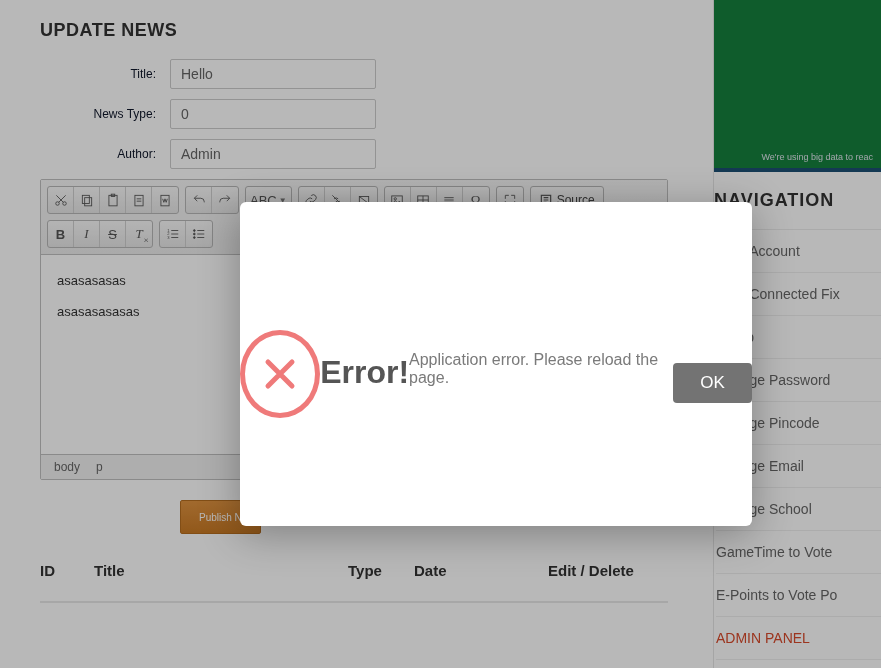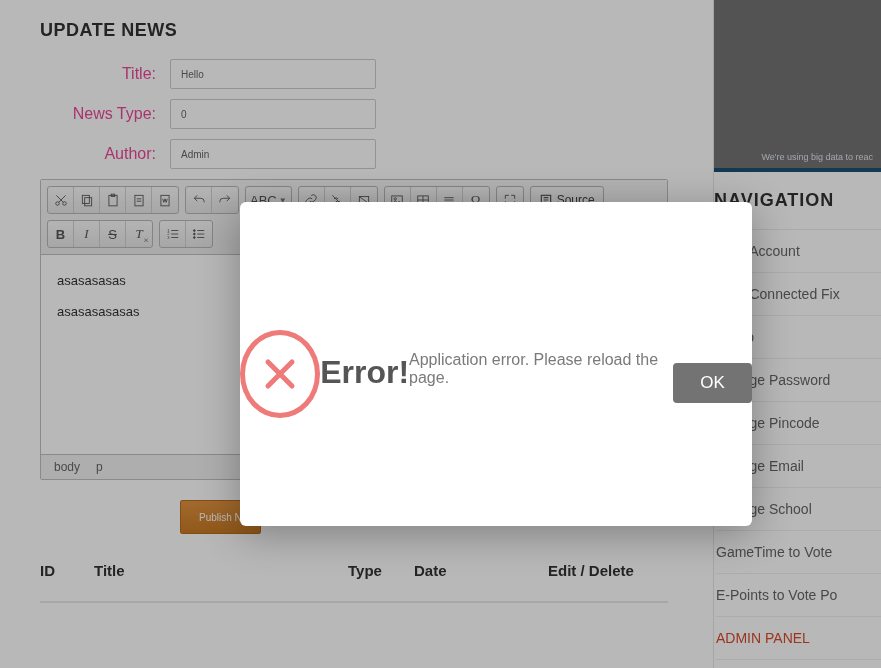--- a/index.html
+++ b/index.html
@@ -6,34 +6,34 @@
   html, body { width: 881px; height: 668px; overflow: hidden; font-family: "Segoe UI", Arial, sans-serif; background:#000; }
   .stage { position: relative; width: 881px; height: 668px; }
   .overlay { position:absolute; inset:0; background:rgba(0,0,0,0.28); pointer-events:none; z-index:50; }
 
   
   .wrap { display:flex; width:100%; height:100%; }
   .left { flex:1; background:#fff; padding:20px 28px 0 40px; position:relative; }
   .right { width:168px; background:#fff; border-left:1px solid #e5e5e5; }
 
   
-  .vidblock { height:172px; background:#737373; color:#dfe5ec; font-size:9px; display:flex; align-items:flex-end; justify-content:flex-end; padding:6px 8px; border-bottom:4px solid #1d4f73; }
+  .vidblock { height:172px; background:#15803d; color:#dfe5ec; font-size:9px; display:flex; align-items:flex-end; justify-content:flex-end; padding:6px 8px; border-bottom:4px solid #1d4f73; }
   .navhead { font-family:"Arial Black",Arial,sans-serif; font-weight:900; font-size:18px; letter-spacing:1px; color:#333; padding:18px 0 18px 0; border-bottom:1px solid #ececec; margin-left:-2px;}
   .navlist { list-style:none; }
   .navlist li { border-bottom:1px solid #efefef; padding:13px 0 13px 0; font-size:14px; color:#666; white-space:nowrap; display:flex; align-items:center; gap:10px;}
   .navlist li .chev { color:#bbb; font-size:10px; margin-left:-24px; width:14px; display:inline-block;}
   .navlist li.admin .chev { color:#d84a2b; }
   .navlist li.admin span.lbl { color:#d84a2b; }
   .navlist li.noar .chev { visibility:hidden; }
 
   
   h1.page-title { font-family:"Arial Black",Arial,sans-serif; font-weight:900; font-size:18px; letter-spacing:0.5px; color:#333; margin-bottom:18px;}
   .formrow { display:flex; align-items:center; margin-bottom:10px; }
-  .formrow label { width:130px; text-align:right; padding-right:14px; font-size:16px; color:#ec4899;}
-  .formrow input { width:206px; height:30px; border:1px solid #ccc; padding:0 10px; font-size:10px; color:#666; border-radius:2px;}
+  .formrow label { width:130px; text-align:right; padding-right:14px; font-size:12px; color:#0f172a;}
+  .formrow input { width:206px; height:30px; border:1px solid #ccc; padding:0 10px; font-size:14px; color:#666; border-radius:2px;}
 
   
   .editor { border:1px solid #bfbfbf; border-radius:2px; margin-top:10px; background:#fff; width:628px;}
   .toolbar { background:linear-gradient(#f7f7f7,#ececec); border-bottom:1px solid #bfbfbf; padding:6px 6px; }
   .tb-row { display:flex; flex-wrap:wrap; gap:6px; align-items:center; }
   .tb-row + .tb-row { margin-top:6px; }
   .grp { display:flex; border:1px solid #b7b7b7; border-radius:3px; background:linear-gradient(#fafafa,#e7e7e7); }
   .btn { width:26px; height:26px; display:flex; align-items:center; justify-content:center; border-right:1px solid #cfcfcf; color:#555; font-size:13px; cursor:pointer;}
   .btn:last-child { border-right:none; }
   .btn svg { width:14px; height:14px; stroke:#555; fill:none; stroke-width:1.5;}

